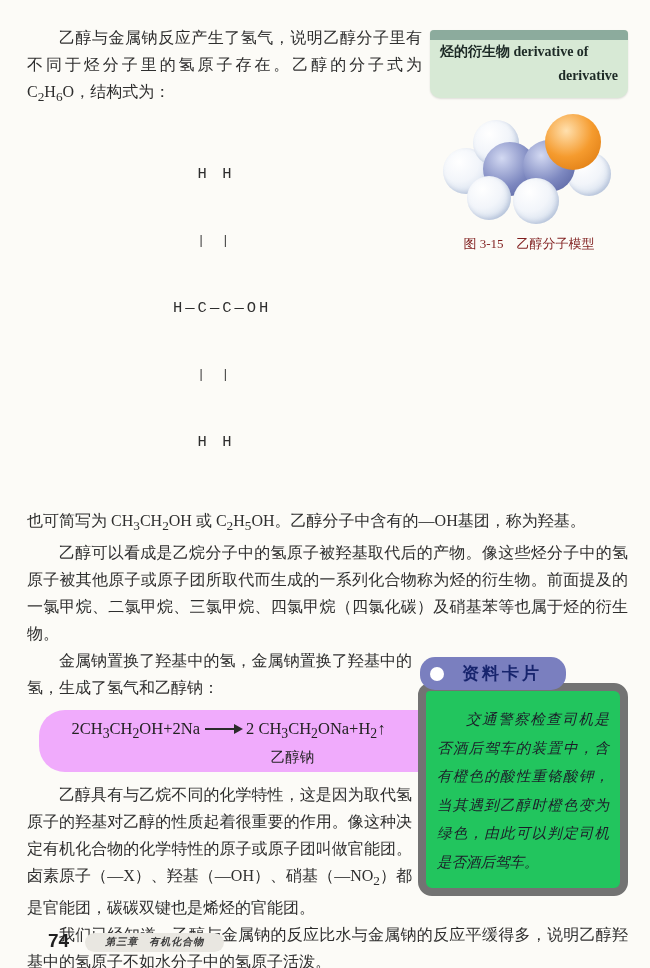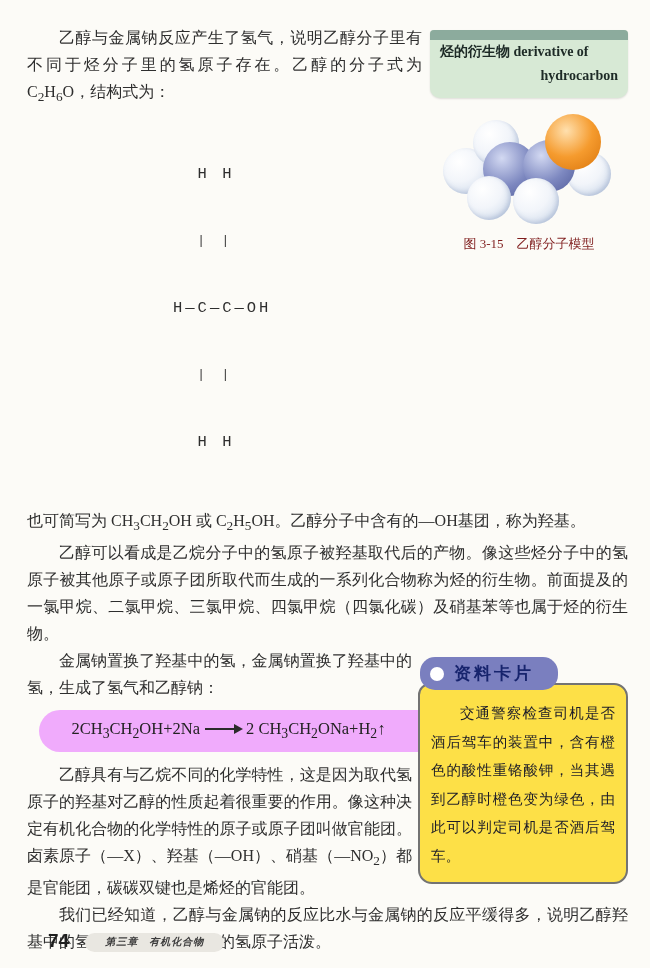--- a/index.html
+++ b/index.html
@@ -28,27 +28,27 @@
   .figure { margin-top:16px; }
   .mol-box { position:relative; width:180px; height:112px; margin:0 auto; }
   .atom { position:absolute; border-radius:50%; }
   .atom.h { background:radial-gradient(circle at 35% 30%, #ffffff 0%, #f2f5fa 45%, #c4d2e6 100%); box-shadow:inset -2px -2px 4px rgba(120,140,180,.35); }
   .atom.c { background:radial-gradient(circle at 35% 30%, #d3d9f2 0%, #7d88c0 55%, #525d9b 100%); }
   .atom.o { background:radial-gradient(circle at 38% 30%, #ffe0ae 0%, #f59b2e 50%, #d9740b 100%); }
   .fig-caption { text-align:center; font-size:13px; line-height:20px; margin-top:8px; color:#7f1d1d; }
 
   
   .data-card { position:relative; }
-  .dc-tab { position:relative; z-index:2; display:inline-flex; align-items:center; gap:10px;
+  .dc-tab { position:relative; z-index:2; display:inline-flex; align-items:center; gap:18px;
     background:#797eBF; background:#7a7fbf; border-radius:15px; padding:3px 24px 3px 10px; margin-left:2px; }
   .dc-dot { width:14px; height:14px; border-radius:50%; background:#fff; }
   .dc-title { font-family:"Liberation Sans","DejaVu Sans",sans-serif; font-weight:bold; font-size:17px; letter-spacing:3px; color:#17246d; }
-  .dc-body { position:relative; z-index:1; margin-top:-7px; background:#fde047; border:2px solid #737373;
+  .dc-body { position:relative; z-index:1; margin-top:-7px; background:#22c55e; border:8px solid #737373;
     border-radius:12px 14px 14px 14px; padding:14px 11px 12px; font-size:14.5px; line-height:28.5px;
-    text-indent:2em; color:#1c1c28; font-weight:500; text-align:justify; }
+    text-indent:2em; color:#1c1c28; font-weight:500; text-align:justify;font-style:italic; }
 
   
   .eq-box { background:#f0abfc; border-radius:26px; text-align:center; padding:7px 6px 5px; margin:9px 8px 9px 12px; }
   .eq-box .eq-line { font-size:16.5px; line-height:24px; color:#222; }
   .eq-label { font-size:14.5px; line-height:20px; color:#222; padding-left:128px; }
 
   .rxn-arrow { display:inline-block; width:36px; height:2px; background:#2b2b2b; position:relative; vertical-align:4px; margin:0 5px; }
   .rxn-arrow::after { content:""; position:absolute; right:-2px; top:-4px; width:0; height:0;
     border-left:9px solid #2b2b2b; border-top:5px solid transparent; border-bottom:5px solid transparent; }
 
@@ -68,21 +68,21 @@
 <body>
 
 <div class="page">
   <div class="content">
 
     <aside class="float-col-1">
       <div class="vocab-card">
         <div class="vocab-bar"></div>
         <div class="vocab-body">
           <div class="vocab-line">烃的衍生物 derivative of</div>
-          <div class="vocab-line right">hydrocarbon</div>
+          <div class="vocab-line right">derivative</div>
         </div>
       </div>
       <figure class="figure">
         <div class="mol-box">
           <div class="atom h" style="left:4px;top:34px;width:46px;height:46px;"></div>
           <div class="atom h" style="left:34px;top:6px;width:46px;height:46px;"></div>
           <div class="atom h" style="left:128px;top:38px;width:44px;height:44px;"></div>
           <div class="atom c" style="left:44px;top:28px;width:54px;height:54px;"></div>
           <div class="atom c" style="left:84px;top:26px;width:52px;height:52px;"></div>
           <div class="atom o" style="left:106px;top:0px;width:56px;height:56px;"></div>
@@ -115,20 +115,21 @@
         <div class="dc-body">交通警察检查司机是否酒后驾车的装置中，含有橙色的酸性重铬酸钾，当其遇到乙醇时橙色变为绿色，由此可以判定司机是否酒后驾车。</div>
       </div>
     </aside>
 
     <p class="body-para">金属钠置换了羟基中的氢，金属钠置换了羟基中的氢，生成了氢气和乙醇钠：</p>
 
     <div class="eq-box">
       <div class="eq-line">
         <span>2CH<sub>3</sub>CH<sub>2</sub>OH+2Na</span><span class="rxn-arrow"></span><span>2 CH<sub>3</sub>CH<sub>2</sub>ONa+H<sub>2</sub>↑</span>
       </div>
+      <div class="eq-label">乙醇钠</div>
     </div>
 
     <p class="body-para">乙醇具有与乙烷不同的化学特性，这是因为取代氢原子的羟基对乙醇的性质起着很重要的作用。像这种决定有机化合物的化学特性的原子或原子团叫做官能团。卤素原子（—X）、羟基（—OH）、硝基（—NO<sub>2</sub>）都是官能团，碳碳双键也是烯烃的官能团。</p>
     <p class="body-para">我们已经知道，乙醇与金属钠的反应比水与金属钠的反应平缓得多，说明乙醇羟基中的氢原子不如水分子中的氢原子活泼。</p>
 
   </div>
 
   <div class="footer">
     <span class="page-num">74</span>
     <span class="chapter-pill">第三章　有机化合物</span>

